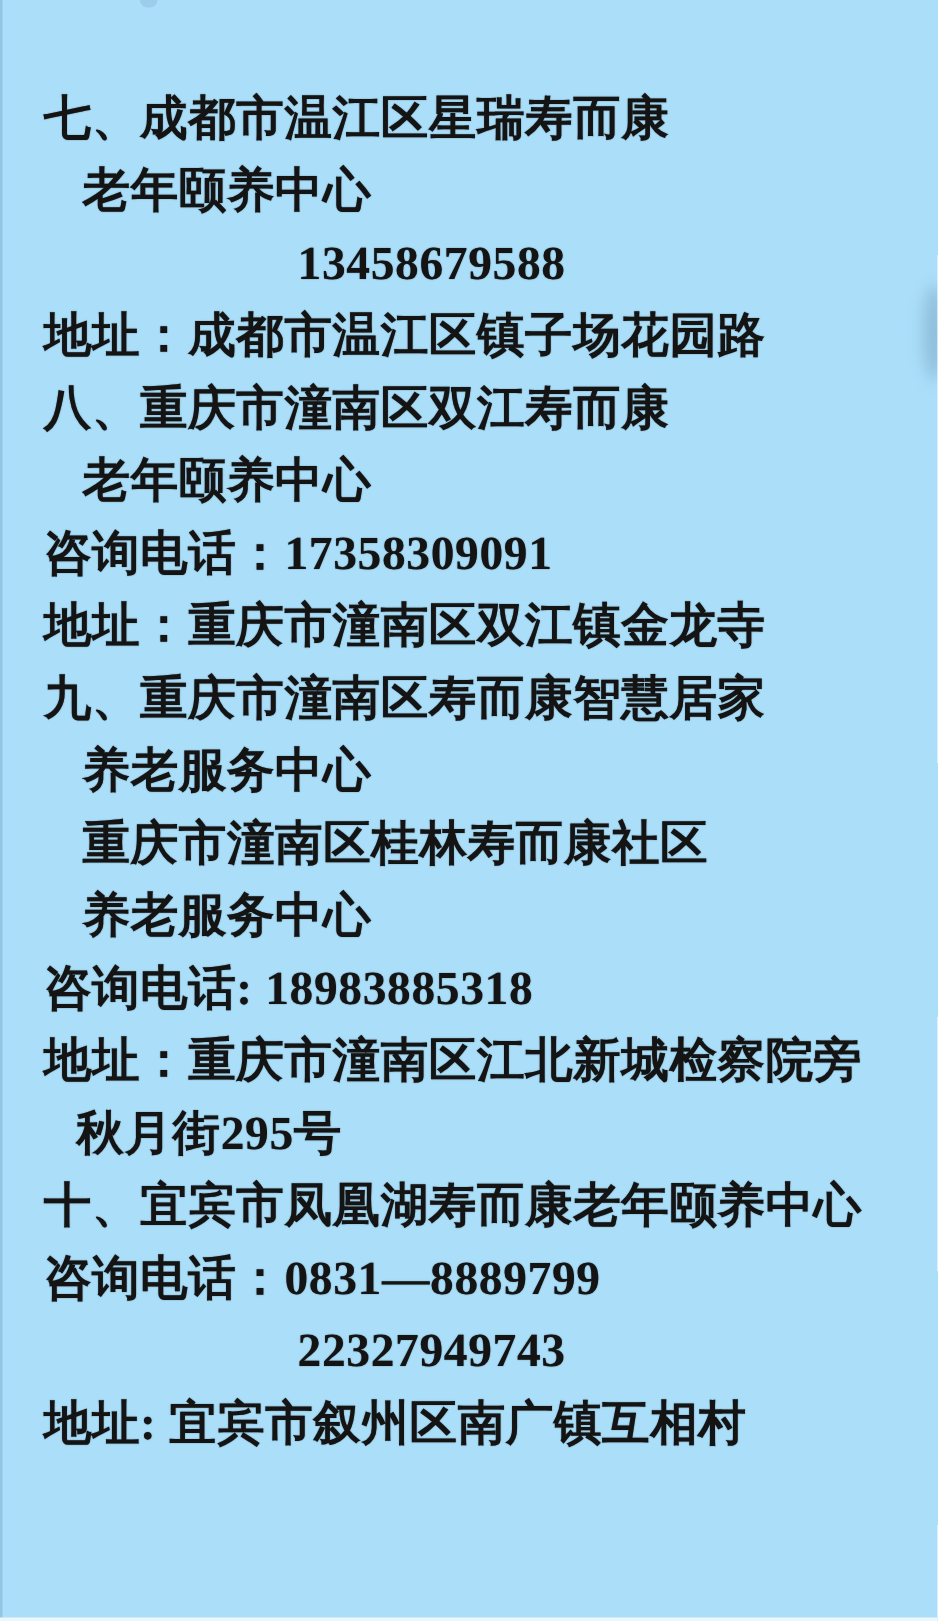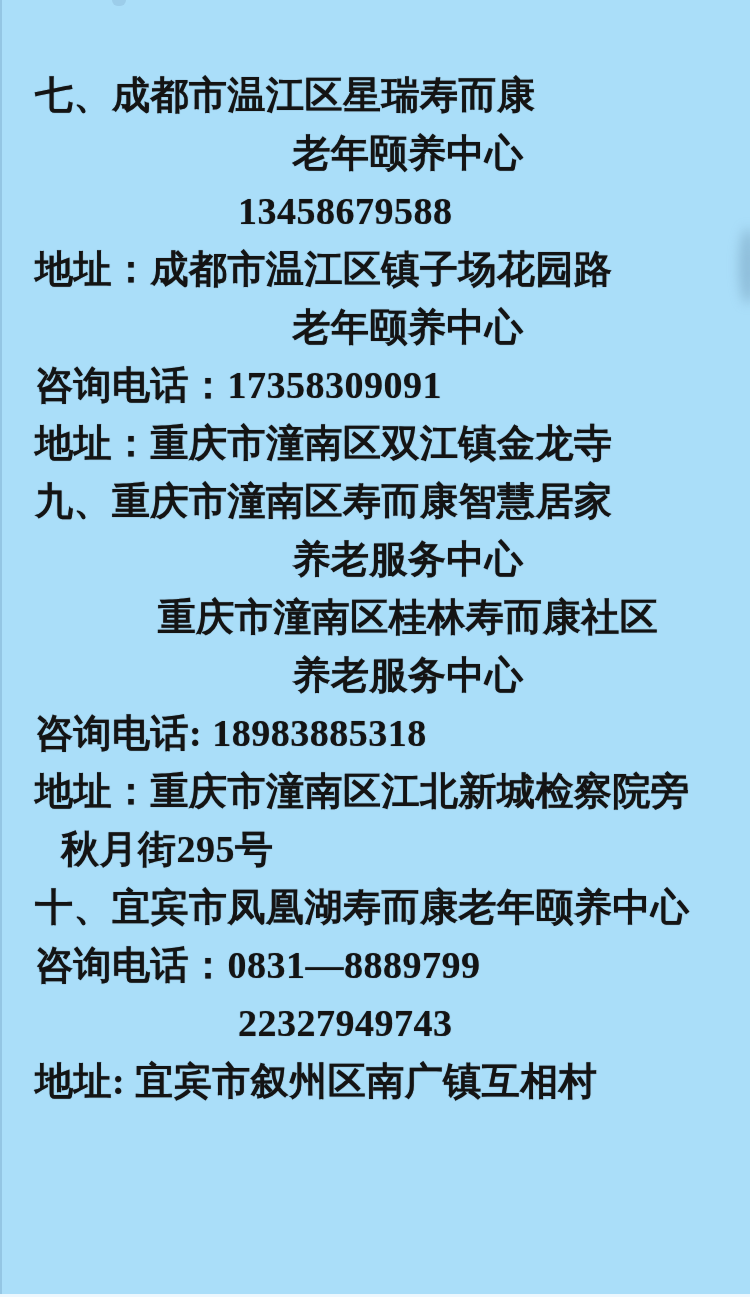--- a/index.html
+++ b/index.html
@@ -26,21 +26,21 @@
   .line {
     height: 58px;
     line-height: 58px;
     font-size: 38px;
     letter-spacing: 0.5px;
     white-space: pre;
     text-shadow: 0 0 1px rgba(10,10,10,0.55);
   }
   
   .l0 { padding-left: 35px; }   
-  .l1 { padding-left: 66px; text-align: center; }  
+  .l1 { padding-left: 66px; }  
   .l2 { padding-left: 61px; }  
   .l3 { padding-left: 224px; margin-left: 14px; }  
 
   
   .left-edge {
     position: absolute;
     left: 0; top: 0;
     width: 2px; height: 100%;
     background: rgba(110, 155, 190, 0.35);
   }
@@ -68,20 +68,21 @@
 </style>
 </head>
 <body>
 
 <div class="page">
   <div class="content">
     <div class="line l0">七、成都市温江区星瑞寿而康</div>
     <div class="line l1">老年颐养中心</div>
     <div class="line l3">13458679588</div>
     <div class="line l0">地址：成都市温江区镇子场花园路</div>
+    <div class="line l0">八、重庆市潼南区双江寿而康</div>
     <div class="line l1">老年颐养中心</div>
     <div class="line l0">咨询电话：17358309091</div>
     <div class="line l0">地址：重庆市潼南区双江镇金龙寺</div>
     <div class="line l0">九、重庆市潼南区寿而康智慧居家</div>
     <div class="line l1">养老服务中心</div>
     <div class="line l1">重庆市潼南区桂林寿而康社区</div>
     <div class="line l1">养老服务中心</div>
     <div class="line l0">咨询电话: 18983885318</div>
     <div class="line l0">地址：重庆市潼南区江北新城检察院旁</div>
     <div class="line l2">秋月街295号</div>

